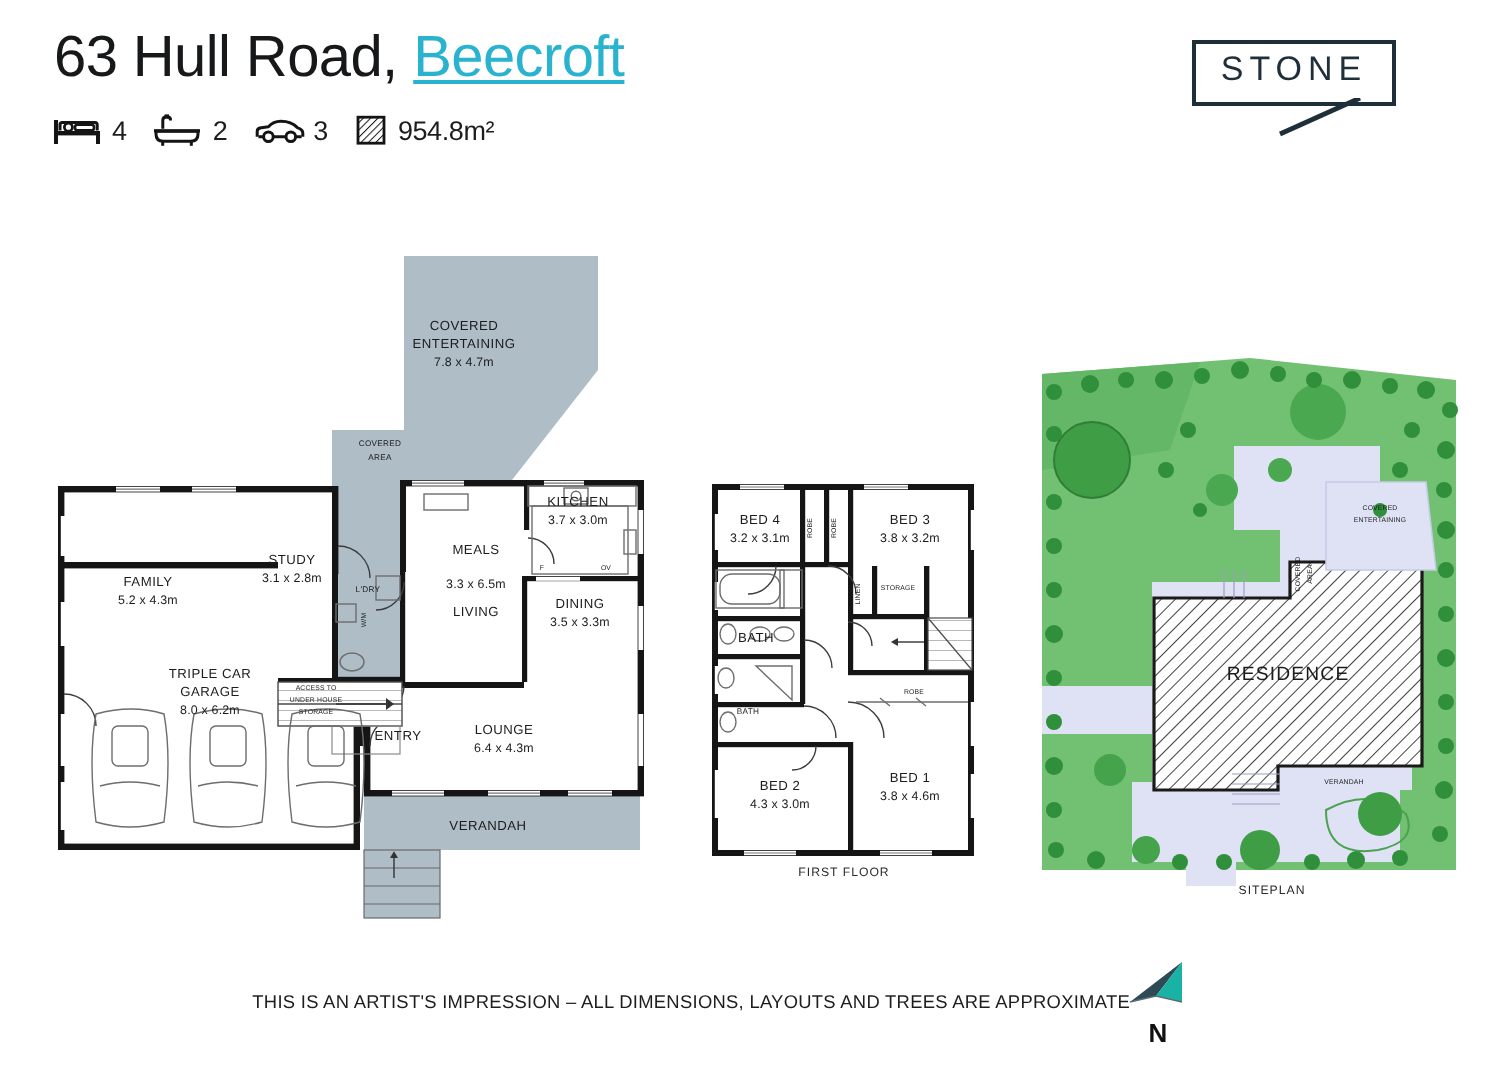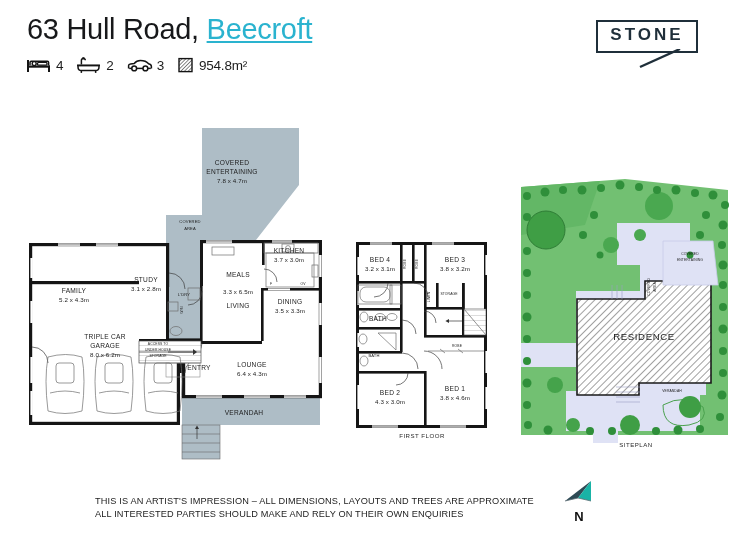--- a/index.html
+++ b/index.html
@@ -22,21 +22,21 @@
   #stats { position: absolute; left: 26px; top: 55px; display: flex; align-items: center; height: 20px; }
   .stat { display: flex; align-items: center; margin-right: 13px; }
   .stat .glyph { display: block; width: 26px; height: 18px; margin-right: 4px; }
   .stat .val { font-size: 13.5px; color: #1d1d1d; letter-spacing: -0.2px; }
   .stat.area .glyph { width: 18px; }
 
   
   #logo { position: absolute; left: 596px; top: 20px; width: 102px; height: 50px; }
   #logo .box { position: absolute; left: 0; top: 0; width: 102px; height: 33px; border: 2px solid #1f2f3a; background: #fff; }
   #logo .word { position: absolute; left: 0; top: 0; width: 102px; height: 29px; line-height: 29px; text-align: center;
-                font-size: 17px; font-weight: 700; letter-spacing: 3px; color: #1f2f3a; }
+                font-size: 17px; font-weight: 400; letter-spacing: 3px; color: #1f2f3a; }
   #logo .tail { position: absolute; left: 40px; top: 29px; width: 48px; height: 20px; overflow: hidden; }
 
   
   #plans { position: absolute; left: 0; top: 95px; width: 650px; height: 375px; }
   svg.plan { position: absolute; left: 0; top: 0; }
 
   .wall { fill: #151515; }
   .thin { fill: none; stroke: #3c3c3c; stroke-width: 0.7; }
   .thinner { fill: none; stroke: #757575; stroke-width: 0.6; }
   .fixture { fill: none; stroke: #6d6d6d; stroke-width: 0.7; }
@@ -45,21 +45,21 @@
 
   text.rm { font-family: "Liberation Sans", sans-serif; fill: #1c1c1c; text-anchor: middle; }
   text.rmname { font-size: 6.6px; letter-spacing: 0.25px; }
   text.rmdim  { font-size: 6.2px; letter-spacing: 0.1px; }
   text.tiny   { font-size: 4.1px; letter-spacing: 0.15px; }
   text.tinier { font-size: 3.4px; letter-spacing: 0.1px; }
   text.flab   { font-size: 6.1px; letter-spacing: 0.5px; fill: #2a2a2a; text-anchor: middle; }
 
   
   #footer { position: absolute; left: 0; top: 470px; width: 750px; height: 63px; }
-  #disclaimer { position: absolute; left: 95px; top: 25px; width: 470px; text-align: left;
+  #disclaimer { position: absolute; left: 95px; top: 25px; width: 470px; text-align: right;
                 font-size: 9.2px; line-height: 13px; letter-spacing: 0.15px; color: #1d1d1d; }
   #compass { position: absolute; left: 557px; top: 479px; width: 50px; height: 50px; }
   #compass .n { position: absolute; left: 0; top: 30px; width: 44px; text-align: center;
                 font-size: 13px; font-weight: 700; color: #111; }
 </style>
 </head>
 <body>
 
 <div id="header">
 
@@ -571,21 +571,20 @@
 
     <text class="flab" x="636" y="352">SITEPLAN</text>
   </g>
 
 </svg>
 </div>
 
 <div id="footer">
   <div id="disclaimer">
     <div>THIS IS AN ARTIST'S IMPRESSION – ALL DIMENSIONS, LAYOUTS AND TREES ARE APPROXIMATE</div>
-    <div>ALL INTERESTED PARTIES SHOULD MAKE AND RELY ON THEIR OWN ENQUIRIES</div>
   </div>
 </div>
 
 <div id="compass">
   <svg width="44" height="30" viewBox="0 0 44 30">
     <path d="M34,2 L8,22 L21,19 Z" fill="#2e4a55"></path>
     <path d="M34,2 L21,19 L34,22 Z" fill="#19b3a6"></path>
     <path d="M8,22 L21,19 L34,22" fill="none" stroke="#5d6d75" stroke-width="0.8"></path>
   </svg>
   <div class="n">N</div>

